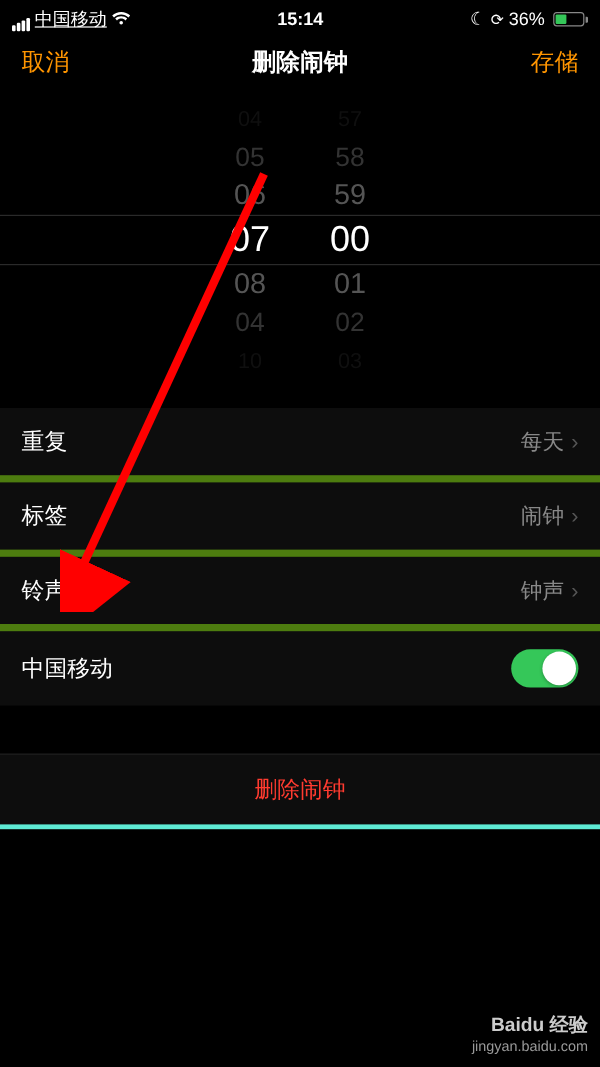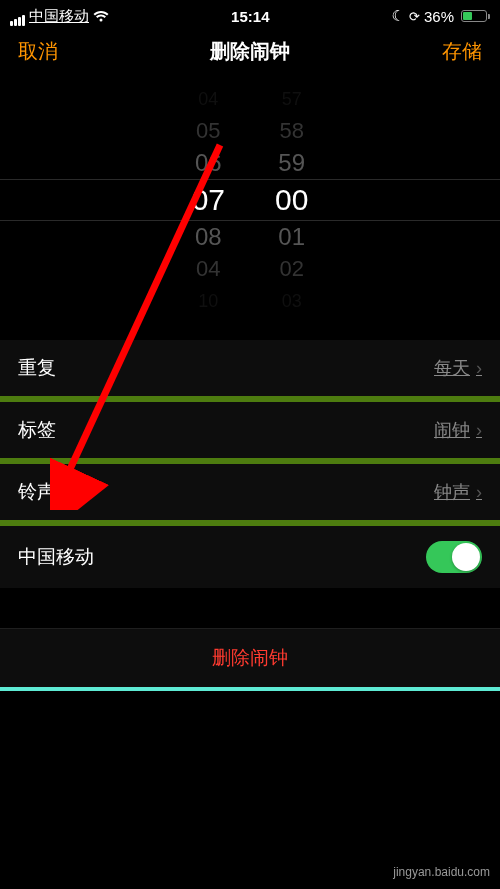--- a/index.html
+++ b/index.html
@@ -154,21 +154,20 @@
       border-bottom: none;
     }
     .row-label {
       color: #fff;
     }
     .row-value {
       display: flex;
       align-items: center;
       color: #888;
       font-size: 18px;
-      text-decoration: underline;
     }
     .chevron {
       margin-left: 6px;
       color: #555;
     }
     .toggle {
       width: 56px;
       height: 32px;
       background: #35c759;
       border-radius: 16px;
@@ -316,14 +315,15 @@
 <svg class="arrow-annotation" width="200" height="380">
   <defs>
     <marker id="arrowhead" markerWidth="12" markerHeight="12" refX="2" refY="6" orient="auto">
       <path d="M0,0 L0,12 L12,6 z" fill="#ff0000"></path>
     </marker>
   </defs>
   <line x1="170" y1="15" x2="15" y2="350" stroke="#ff0000" stroke-width="7" marker-end="url(#arrowhead)"></line>
 </svg>
 
 <div class="watermark">
+  <div class="brand">Baidu 经验</div>
   <div>jingyan.baidu.com</div>
 </div>
 
 </body></html>

